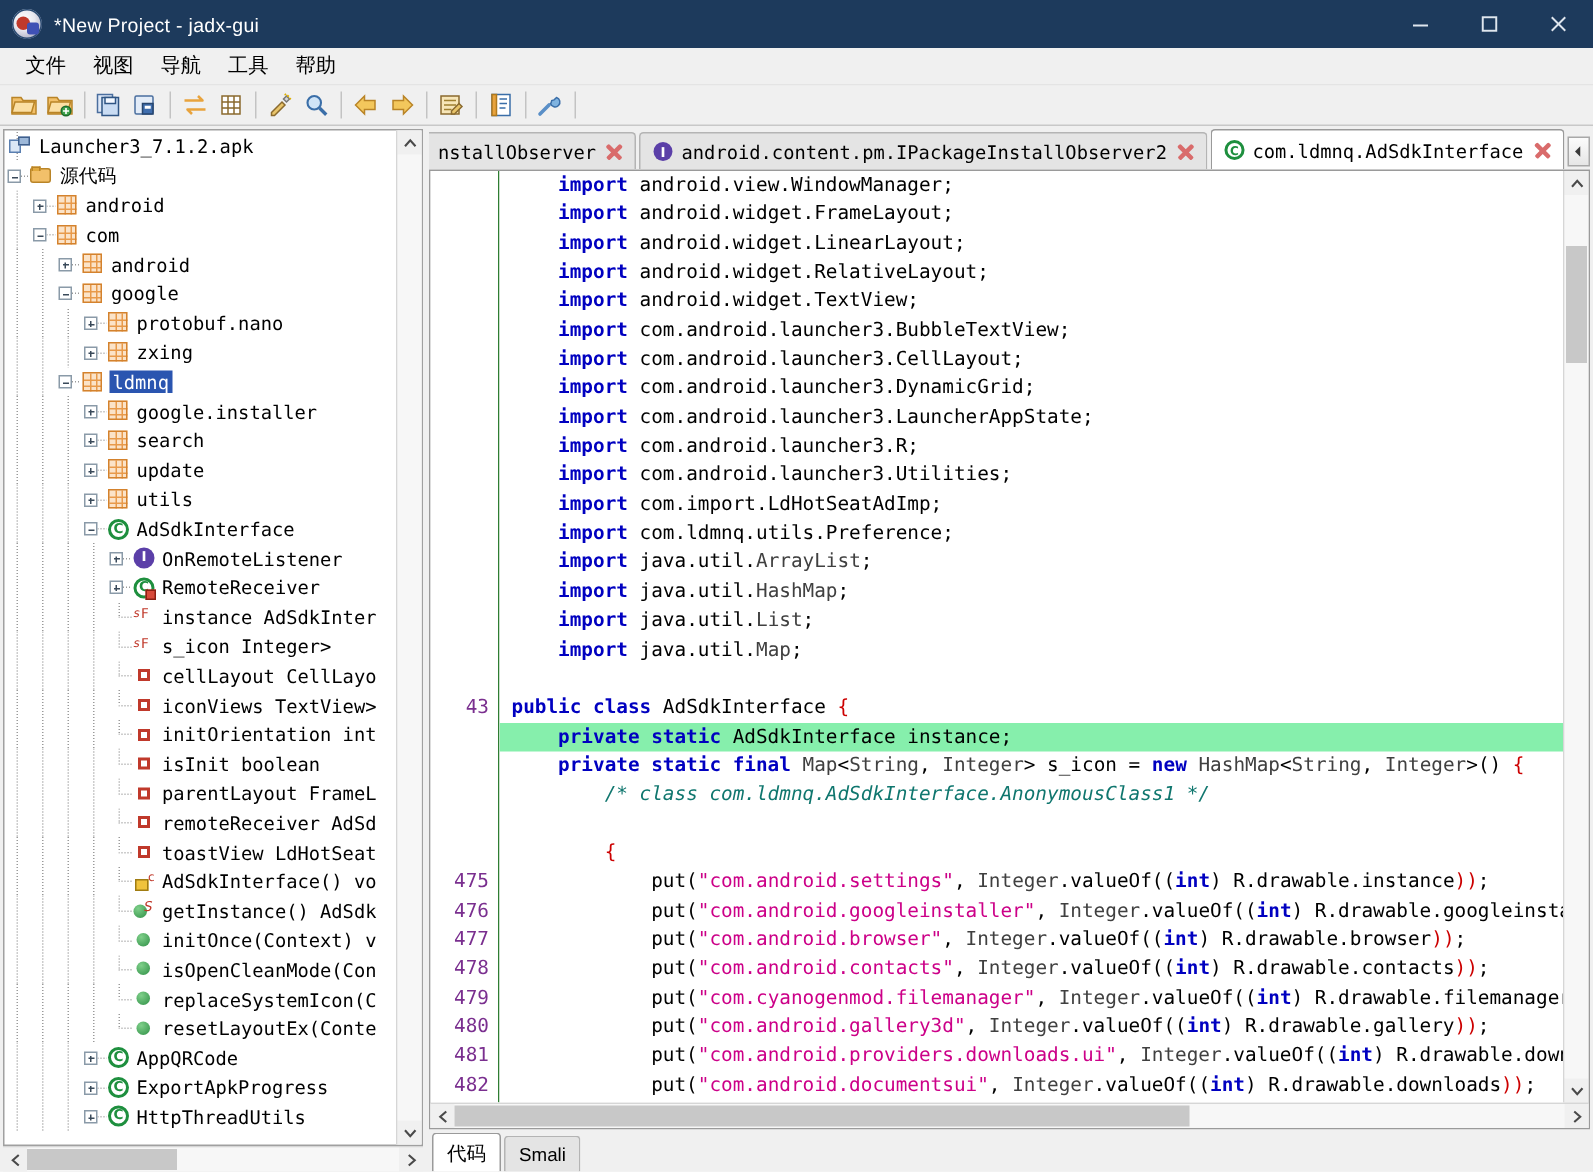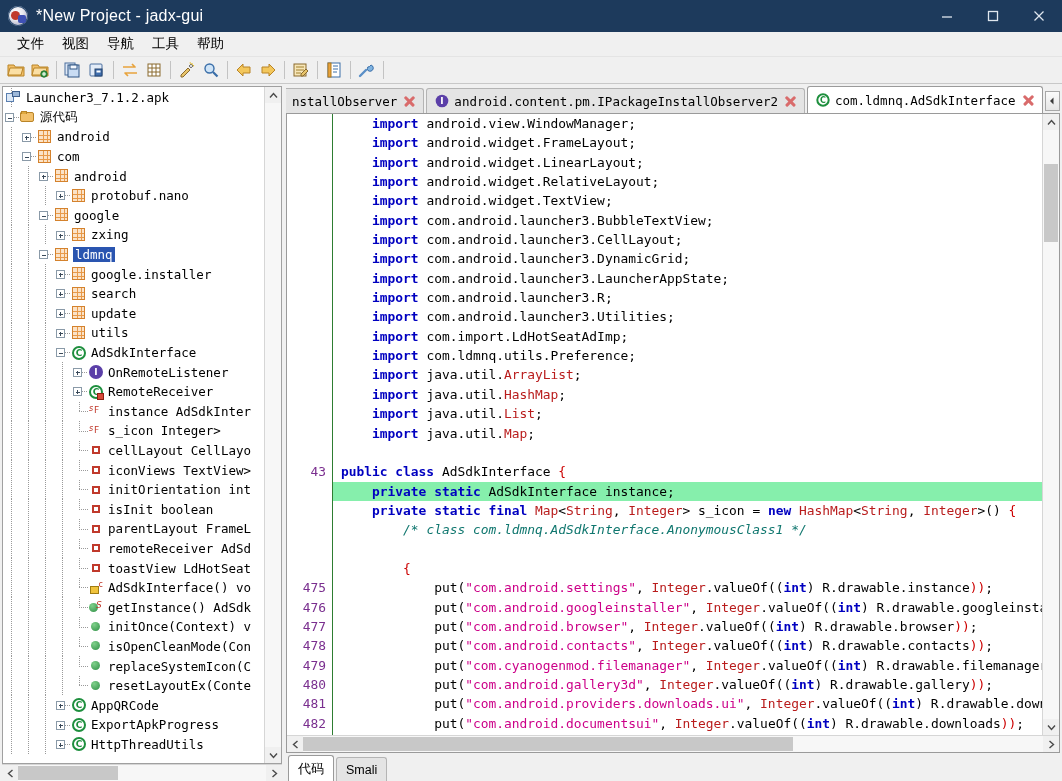--- a/index.html
+++ b/index.html
@@ -25,21 +25,21 @@
     box-shadow:inset 0 0 0 1px #2a4b72;
   }
   .titlebar .app-icon::before{
     content:"";position:absolute;left:3px;top:5px;width:9px;height:9px;border-radius:50%;
     background:#c0392b;
   }
   .titlebar .app-icon::after{
     content:"";position:absolute;left:10px;top:9px;width:8px;height:8px;border-radius:2px;
     background:#3f51b5;
   }
-  .titlebar .title{font-size:16px;letter-spacing:.2px;flex:1 1 auto;color:#fff;}
+  .titlebar .title{font-size:13px;letter-spacing:.2px;flex:1 1 auto;color:#fff;}
   .winbtns{display:flex;height:32px;}
   .winbtn{width:46px;height:32px;display:flex;align-items:center;justify-content:center;color:#dfe6ee;}
   .winbtn svg{display:block;}
 
   
   .menubar{
     height:24px;flex:0 0 24px;background:#f0f0f0;display:flex;align-items:center;
     padding-left:8px;border-bottom:1px solid #e4e4e4;
   }
   .menuitem{padding:2px 9px;font-size:13.5px;color:#000;font-family:"DejaVu Sans",sans-serif;}
@@ -255,21 +255,21 @@
     flex:0 0 46px;width:46px;text-align:right;padding-right:6px;box-sizing:border-box;
     font-family:"DejaVu Sans Mono", monospace;font-size:12.5px;color:#7a2f8f;
     border-right:1px solid #2e7d32;background:#fff;
   }
   .codecol{flex:1 1 auto;min-width:0;position:relative;overflow:hidden;background:#fff;}
   .ln{height:19.35px;line-height:19.35px;white-space:pre;font-family:"DejaVu Sans Mono", monospace;font-size:12.9px;}
   .gutter .ln{padding-right:0;}
   .codecol .ln{padding-left:8px;}
   .codecol .ln.hl{background:#86efac;}
   .k{color:#0000c0;font-weight:bold;}
-  .typ{color:#b91c1c;}
+  .typ{color:#404040;}
   .str{color:#cc0088;}
   .cmt{color:#0f766e;font-style:italic;}
   .pun{color:#cc0000;}
   .pl{color:#000;}
 
   
   .bottombar{
     height:28px;flex:0 0 28px;display:flex;align-items:flex-end;background:#f0f0f0;padding-left:2px;
   }
   .btab{
@@ -459,39 +459,39 @@
                   <span class="box"></span>
                 </span>
                 <span class="ticon">
                   <span class="ic-pkg" style="display: block;"></span>
                 </span>
                 <span class="tlabel">android</span>
               </div>
               <div class="tnode">
                 <span class="dotline"></span>
                 <span class="dotline"></span>
+                <span class="toggle">
+                  <span class="box"></span>
+                </span>
+                <span class="ticon">
+                  <span class="ic-pkg" style="display: block;"></span>
+                </span>
+                <span class="tlabel">google</span>
+              </div>
+              <div class="tnode">
+                <span class="dotline"></span>
+                <span class="dotline"></span>
                 <span class="dotline"></span>
                 <span class="toggle plus">
                   <span class="box"></span>
                 </span>
                 <span class="ticon">
                   <span class="ic-pkg" style="display: block;"></span>
                 </span>
                 <span class="tlabel">protobuf.nano</span>
-              </div>
-              <div class="tnode">
-                <span class="dotline"></span>
-                <span class="dotline"></span>
-                <span class="toggle">
-                  <span class="box"></span>
-                </span>
-                <span class="ticon">
-                  <span class="ic-pkg" style="display: block;"></span>
-                </span>
-                <span class="tlabel">google</span>
               </div>
               <div class="tnode">
                 <span class="dotline"></span>
                 <span class="dotline"></span>
                 <span class="dotline"></span>
                 <span class="toggle plus">
                   <span class="box"></span>
                 </span>
                 <span class="ticon">
                   <span class="ic-pkg" style="display: block;"></span>

